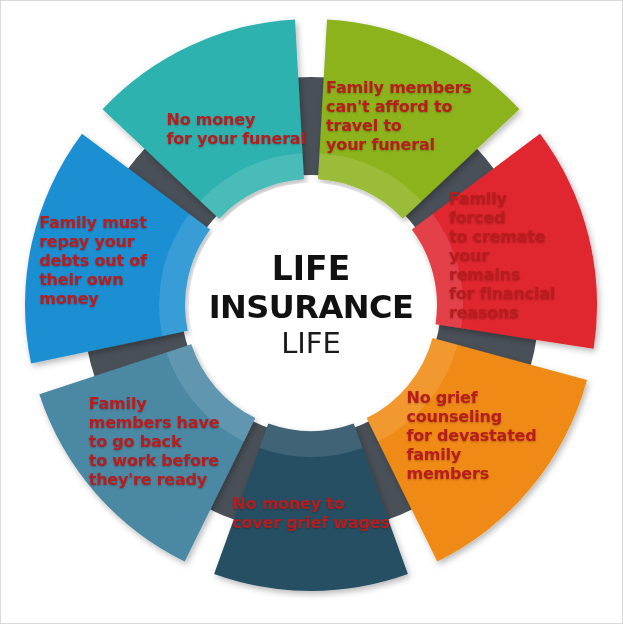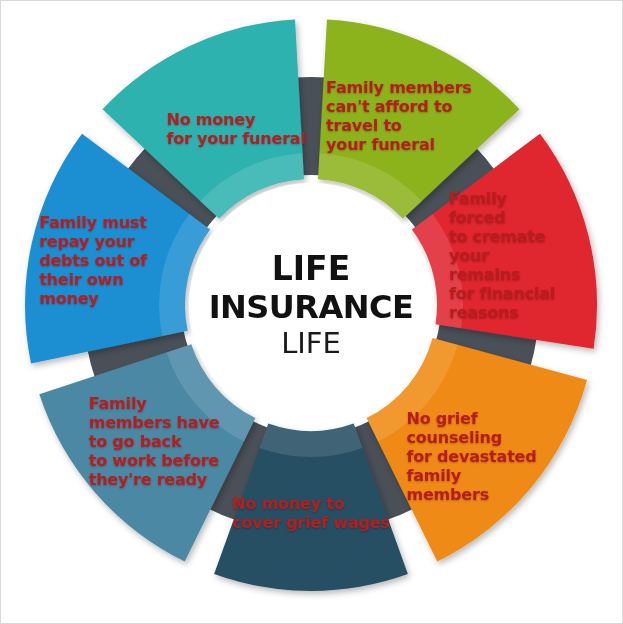--- a/index.html
+++ b/index.html
@@ -83,21 +83,21 @@
 for your funeral</div>
   <div class="seg-label" style="left: 398.905px; top: 116.488px;">Family members
 can't afford to
 travel to
 your funeral</div>
   <div class="seg-label" style="left: 507px; top: 254.68px;">Family forced
 to cremate
 your remains
 for financial
 reasons</div>
-  <div class="seg-label" style="left: 471.498px; top: 456px;">No grief
+  <div class="seg-label" style="left: 471.498px; top: 435px;">No grief
 counseling
 for devastated
 family
 members</div>
   <div class="seg-label" style="left: 311px; top: 513px;">No money to
 cover grief wages</div>
   <div class="seg-label" style="left: 154.02px; top: 441.46px;">Family
 members have
 to go back
 to work before

